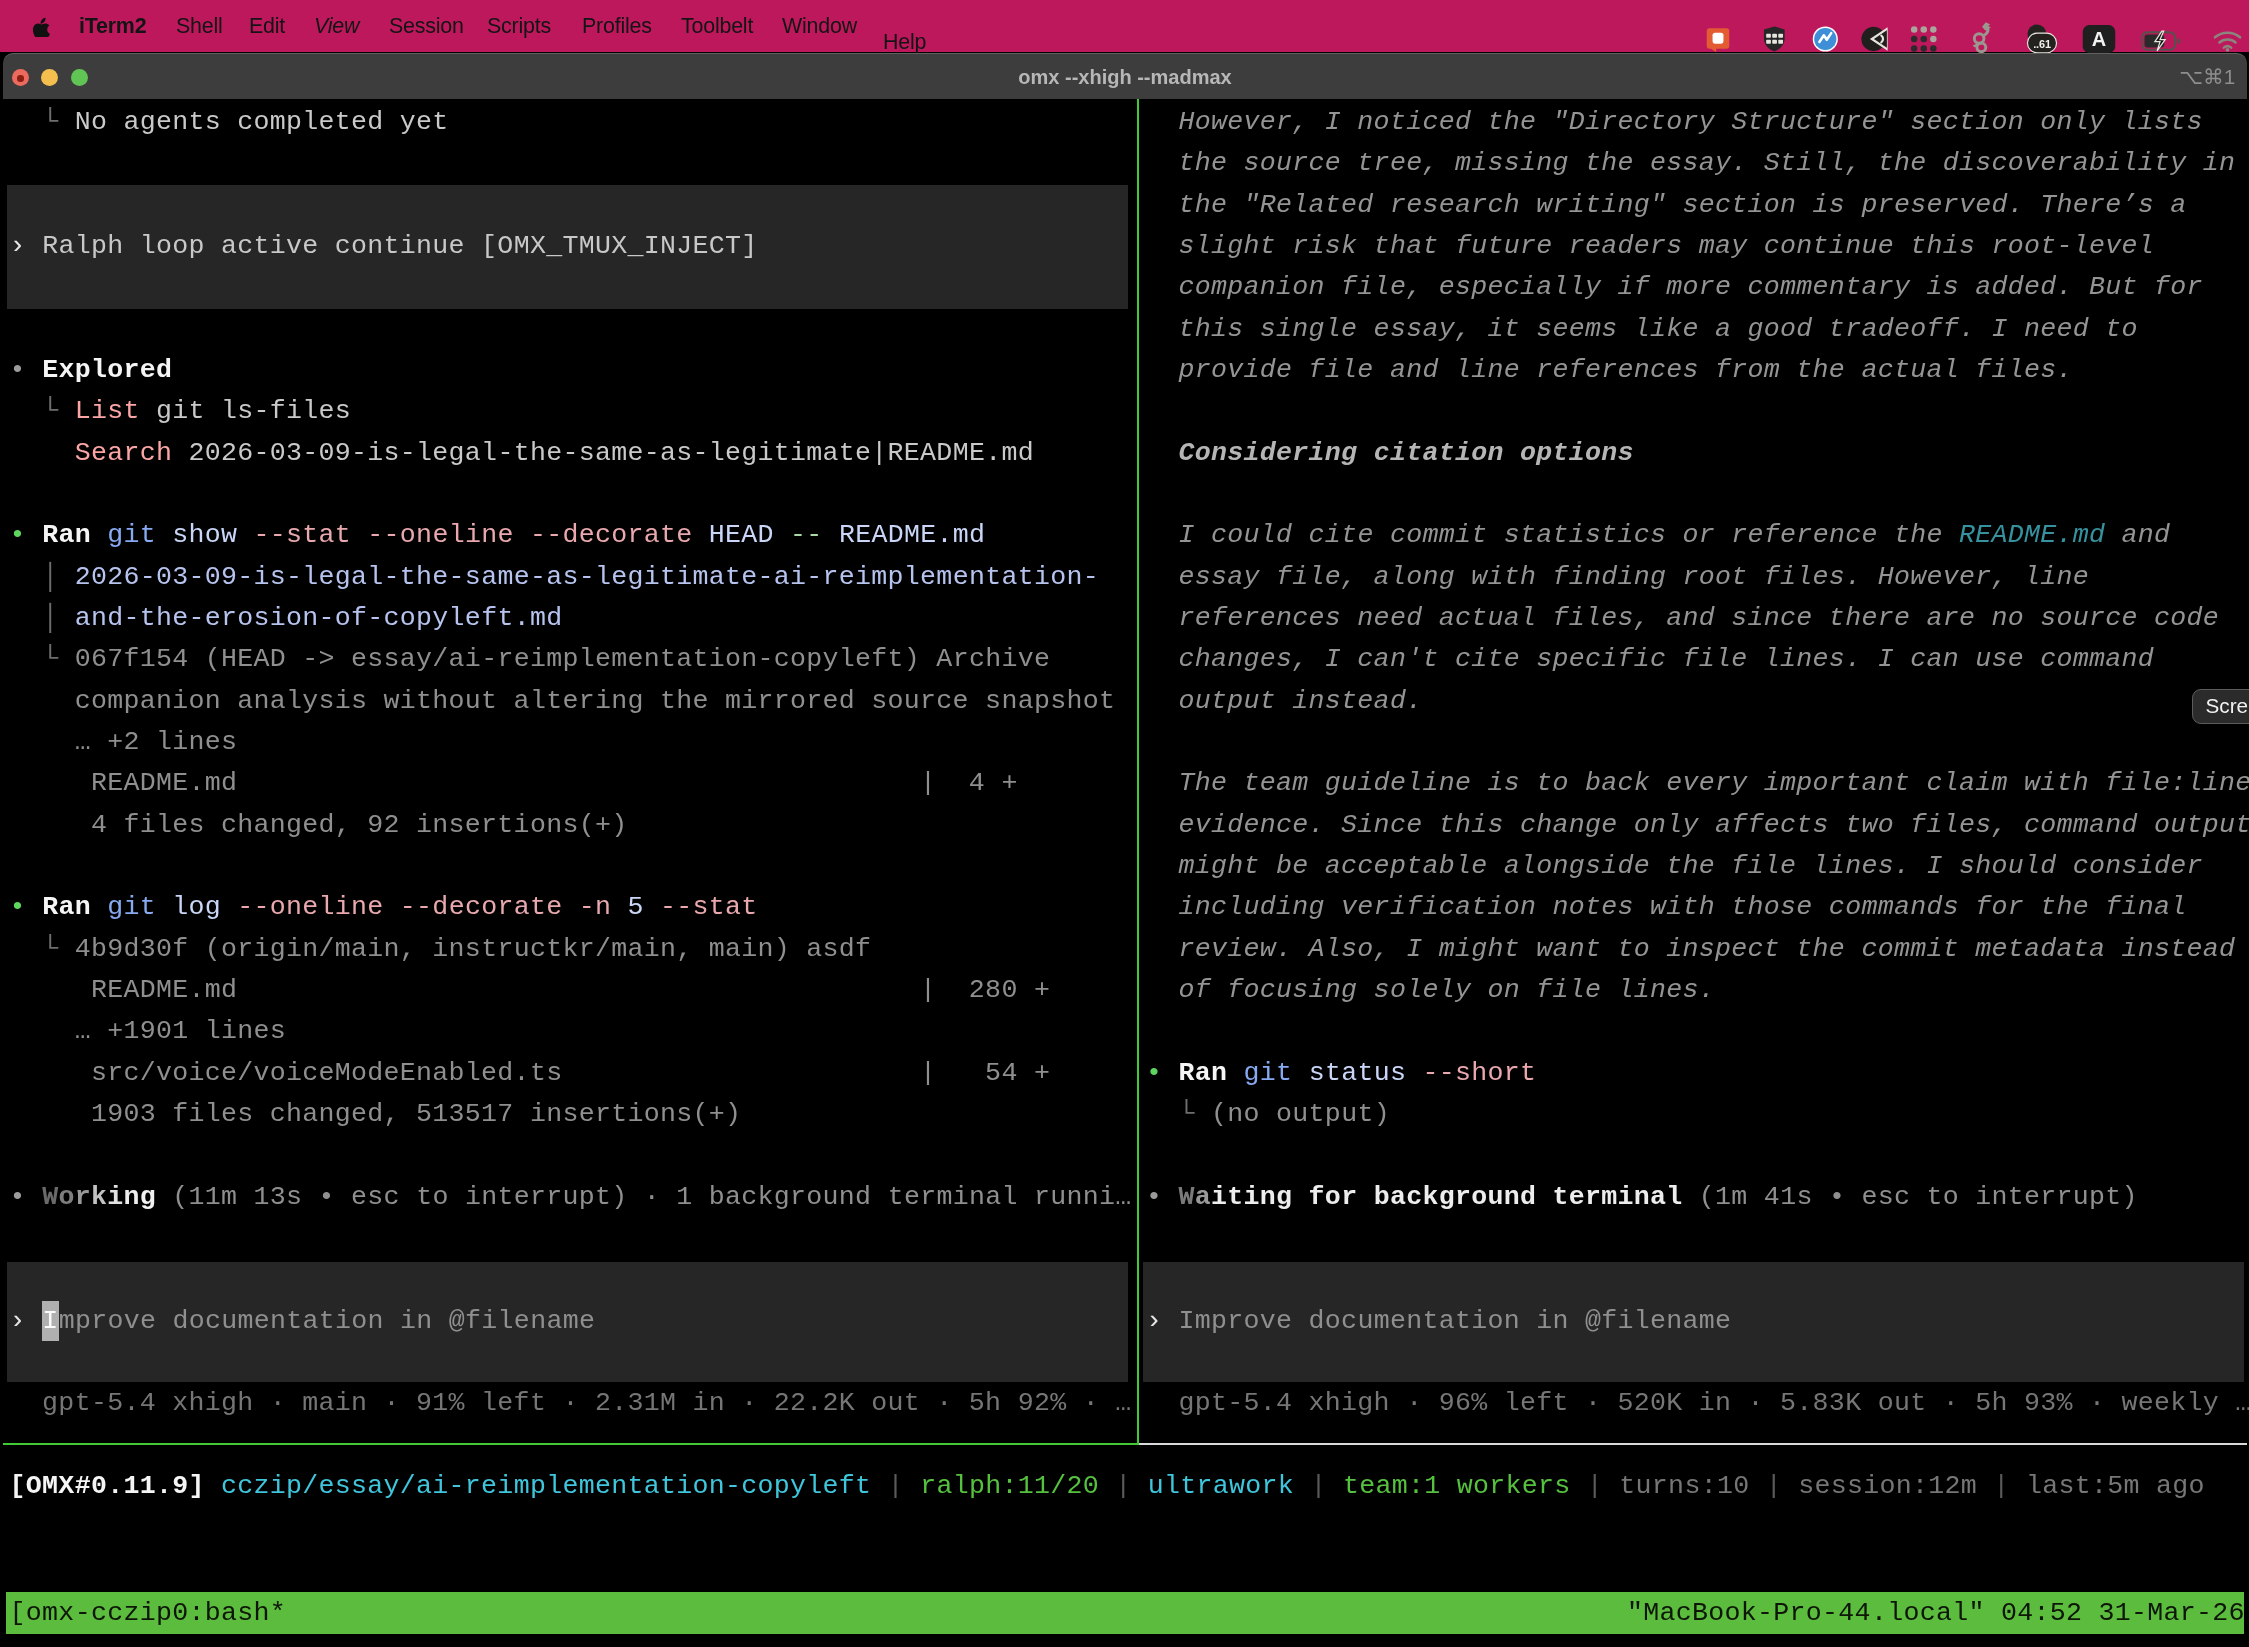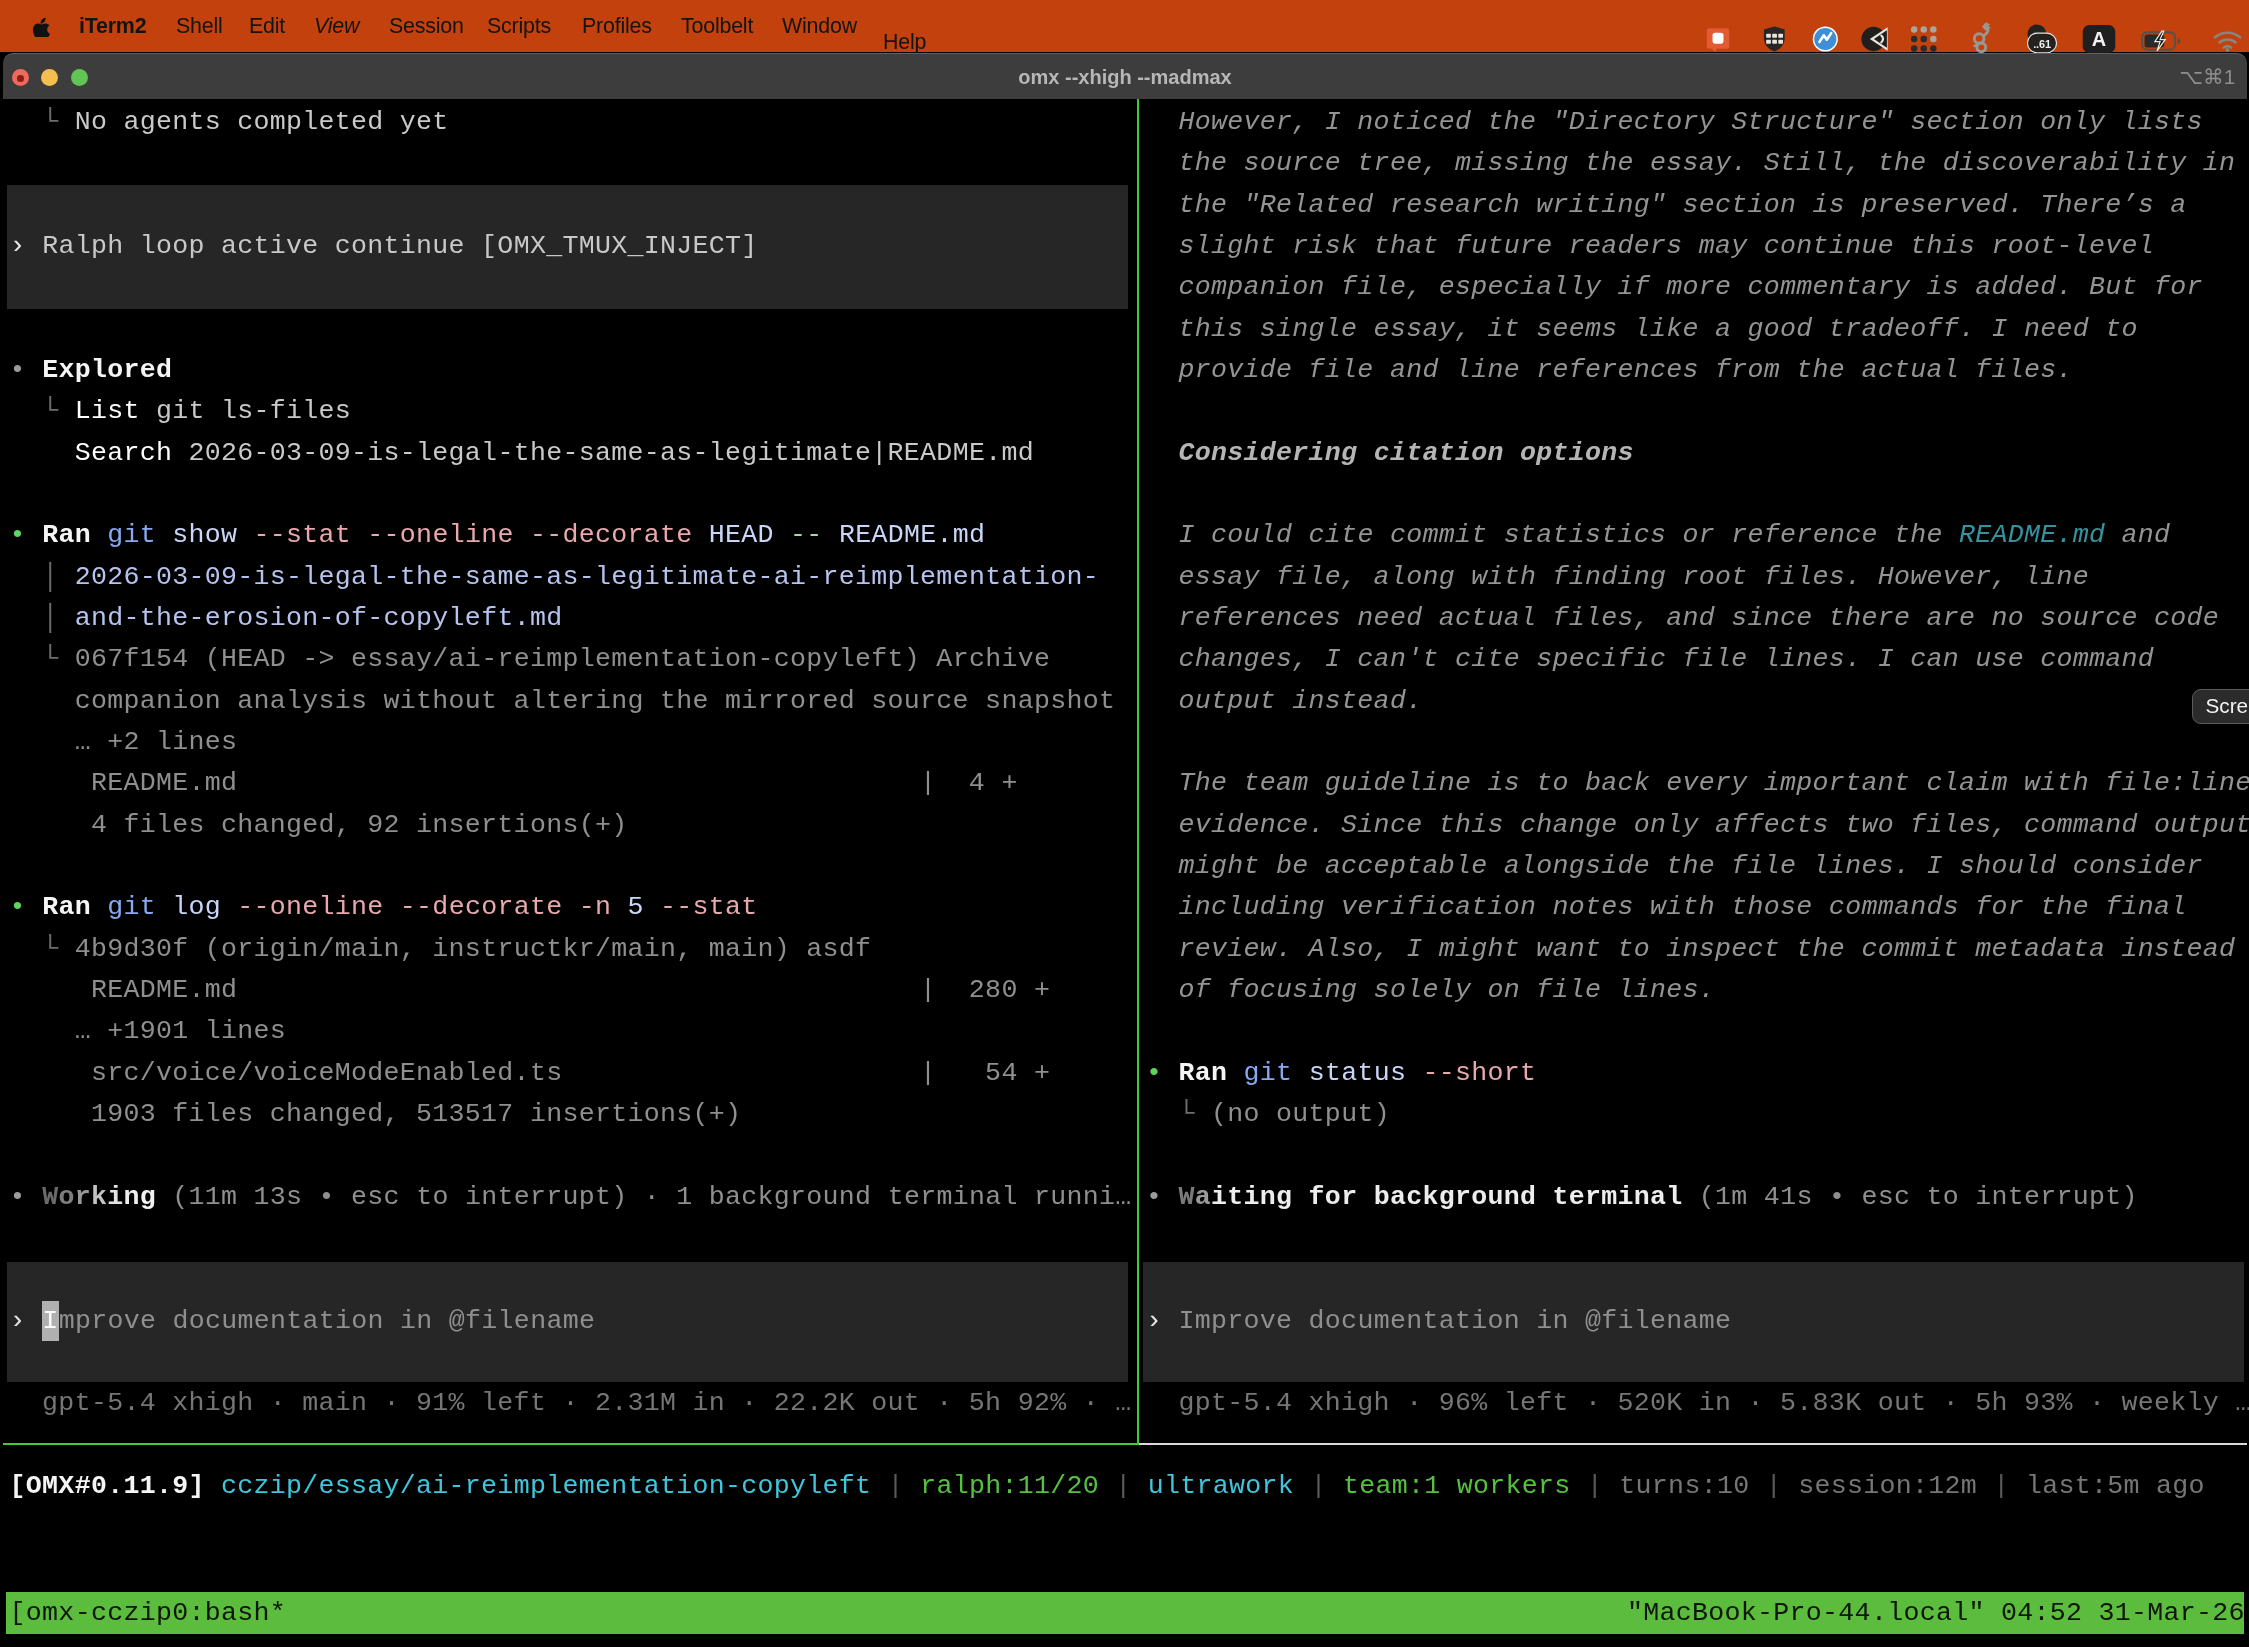--- a/index.html
+++ b/index.html
@@ -1,28 +1,28 @@
 <!DOCTYPE html>
 <html style="font-size:11.8px"><head><meta charset="utf-8"><style>
 *{margin:0;padding:0;box-sizing:border-box}
 html,body{width:2250px;height:1648px;background:#000;overflow:hidden;position:relative}
 body{font-family:"Liberation Mono",monospace}
-.mb{position:absolute;left:0;top:0;width:2250px;height:52px;background:#c2410c}
+.mb{position:absolute;left:0;top:0;width:2250px;height:52px;background:#be185d}
 .mi{position:absolute;top:0;height:52px;line-height:52px;font-family:"Liberation Sans",sans-serif;font-size:21.4px;color:#141414;letter-spacing:-0.2px}
 .win{position:absolute;left:3px;top:53px;width:2244px;height:1594px;background:#000;border-radius:10.3px 10.3px 0 0}
 .tb{position:absolute;left:3px;top:53px;width:2244px;height:46px;background:#3d3d3d;border-radius:10.3px 10.3px 0 0;border-top:1.5px solid #606060}
 .tl{position:absolute;border-radius:50%;width:17px;height:17px}
 .row{position:absolute;white-space:pre;font-size:26.6px;line-height:41px;height:41px;font-family:"Liberation Mono",monospace;letter-spacing:0.3px}
 .fg{color:#c9c9c9}
 .dim{color:#6e6e6e}
 .gray{color:#8f8f8f}
 .it{color:#949494;font-style:italic}
 .itb{color:#b5b5b5;font-style:italic;font-weight:bold}
 .teal{color:#36929e;font-style:italic}
-.cyan{color:#ffffff}
+.cyan{color:#fca5a5}
 .blue{color:#86a9f2}
 .lav{color:#c9d6f7}
 .lav2{color:#b6c3ee}
 .pink{color:#e8a8ad}
 .mint{color:#a8d8a8}
 .grn{color:#5cd65c}
 .bw{color:#f5f5f5;font-weight:bold}
 .ph{color:#8f8f8f}
 .st{color:#767676}
 .pipe{color:#5a5a5a}

